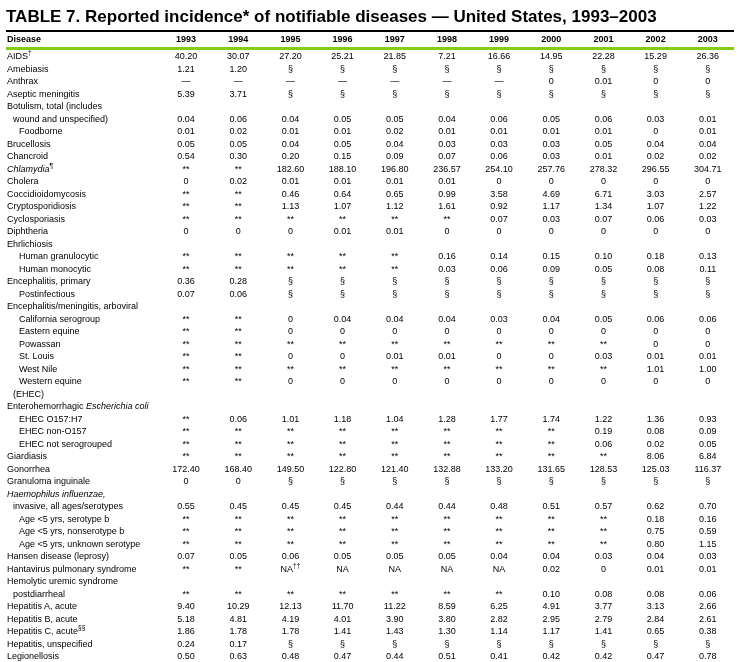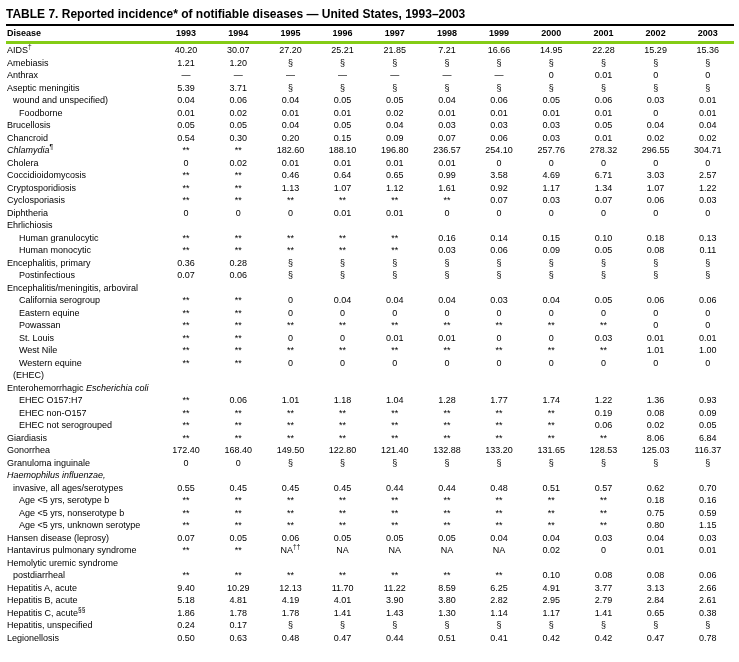--- a/index.html
+++ b/index.html
@@ -1,21 +1,21 @@
 <!DOCTYPE html>
 <html><head>
 <meta charset="utf-8">
 <style>
   html, body { margin: 0; padding: 0; background: #ffffff; }
   body { font-family: "Liberation Sans", "DejaVu Sans", sans-serif; color: #000; }
   .page {
     width: 739px; height: 662px; box-sizing: border-box;
     background: #fff; padding: 5px 5px 0 6px; overflow: hidden;
   }
-  .title { font-size: 12px; font-weight: bold; margin: 2px 0 3px 0; white-space: nowrap; }
+  .title { font-size: 17px; font-weight: bold; margin: 2px 0 3px 0; white-space: nowrap; }
   table { width: 100%; border-collapse: collapse; table-layout: fixed; }
   col.c-disease { width: 154px; }
   thead th {
     font-size: 9px; font-weight: bold;
     border-top: 2px solid #000; border-bottom: 3px solid #84cc16;
     padding: 2px 0 3px 0; text-align: center; white-space: nowrap;
   }
   thead th.disease { text-align: left; padding-left: 1px; }
   tbody td {
     font-size: 9px; height: 12.5px; line-height: 12.5px;
@@ -60,21 +60,21 @@
           <td class="val">40.20</td>
           <td class="val">30.07</td>
           <td class="val">27.20</td>
           <td class="val">25.21</td>
           <td class="val">21.85</td>
           <td class="val">7.21</td>
           <td class="val">16.66</td>
           <td class="val">14.95</td>
           <td class="val">22.28</td>
           <td class="val">15.29</td>
-          <td class="val">15.36</td>
+          <td class="val">26.36</td>
         </tr>
         <tr>
           <td class="disease">Amebiasis</td>
           <td class="val">1.21</td>
           <td class="val">1.20</td>
           <td class="val">§</td>
           <td class="val">§</td>
           <td class="val">§</td>
           <td class="val">§</td>
           <td class="val">§</td>
@@ -103,20 +103,34 @@
           <td class="val">3.71</td>
           <td class="val">§</td>
           <td class="val">§</td>
           <td class="val">§</td>
           <td class="val">§</td>
           <td class="val">§</td>
           <td class="val">§</td>
           <td class="val">§</td>
           <td class="val">§</td>
           <td class="val">§</td>
+        </tr>
+        <tr>
+          <td class="disease">Botulism, total (includes</td>
+          <td class="val"></td>
+          <td class="val"></td>
+          <td class="val"></td>
+          <td class="val"></td>
+          <td class="val"></td>
+          <td class="val"></td>
+          <td class="val"></td>
+          <td class="val"></td>
+          <td class="val"></td>
+          <td class="val"></td>
+          <td class="val"></td>
         </tr>
         <tr>
           <td class="disease ind1">wound and unspecified)</td>
           <td class="val">0.04</td>
           <td class="val">0.06</td>
           <td class="val">0.04</td>
           <td class="val">0.05</td>
           <td class="val">0.05</td>
           <td class="val">0.04</td>
           <td class="val">0.06</td>

